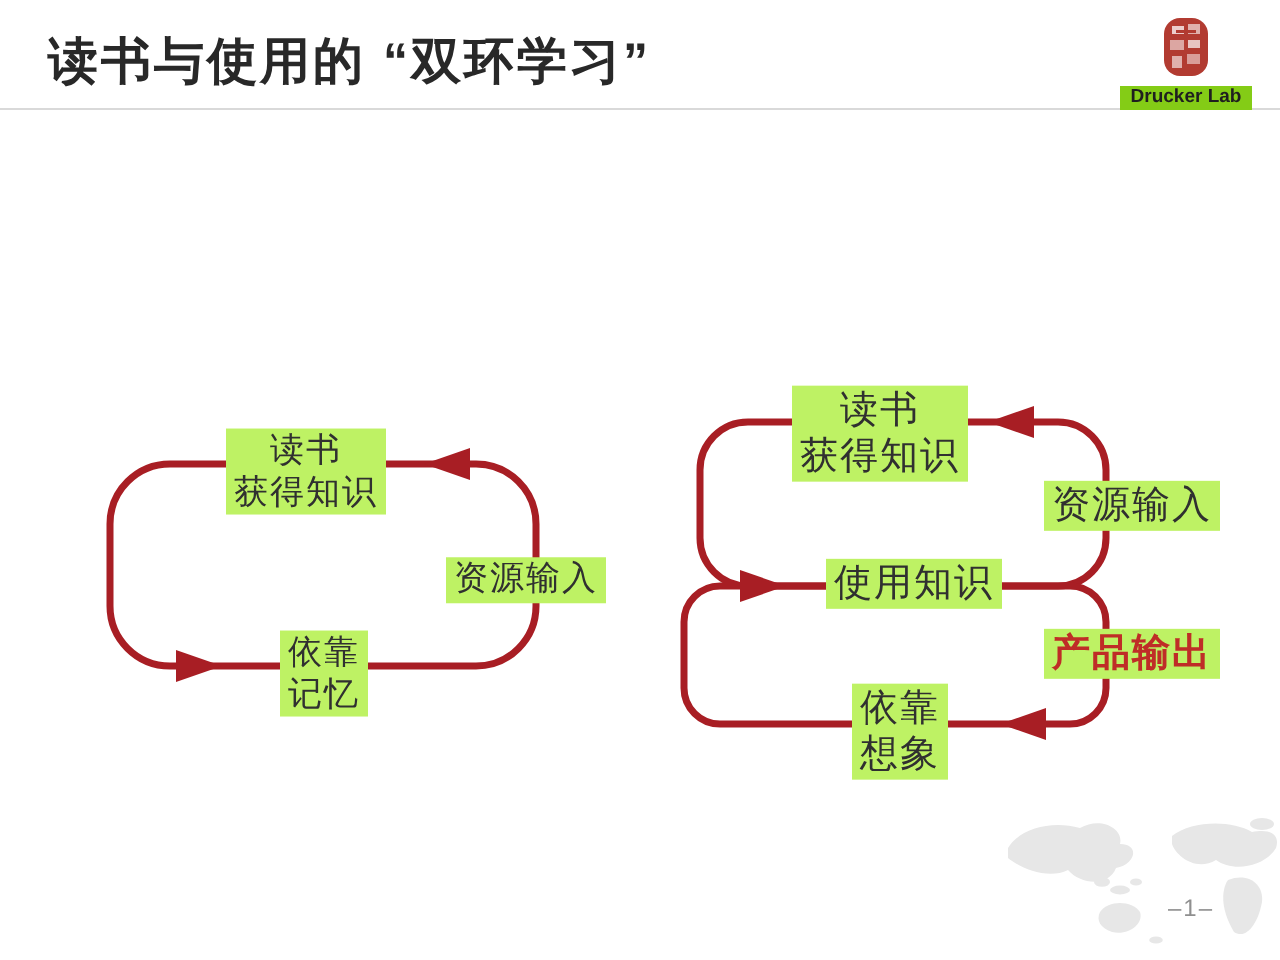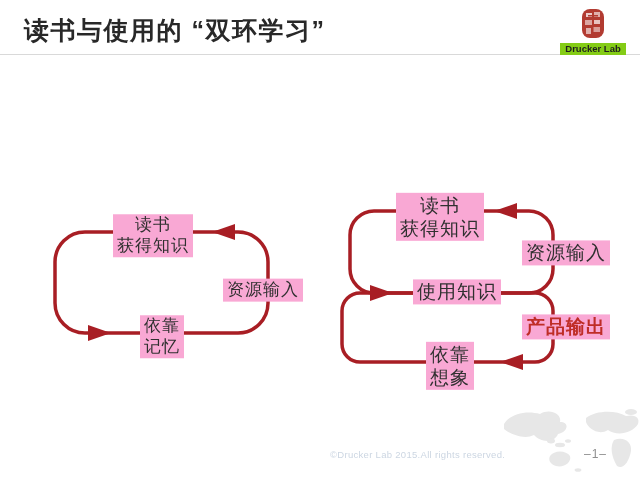--- a/index.html
+++ b/index.html
@@ -22,21 +22,21 @@
     display:block;margin-top:4px;font-size:9.5px;font-weight:bold;color:#1f1f1f;
     background:#84cc16;line-height:12px;
   }
   
   .loops{position:absolute;left:0;top:0;z-index:1;}
   .loop{fill:none;stroke:var(--loop-red);stroke-width:3.5;}
   .arrow{fill:var(--loop-red);stroke:none;}
   
   .lbl{
     position:absolute;z-index:2;transform:translate(-50%,-50%);
-    background:#f9a8d4;color:var(--label-ink);text-align:center;white-space:nowrap;
+    background:#bef264;color:var(--label-ink);text-align:center;white-space:nowrap;
     letter-spacing:1px;padding:1px 4px;line-height:1.22;
   }
   .lbl.small{font-size:17px;}
   .lbl.big{font-size:19px;}
   .lbl.red{color:var(--output-red);font-weight:600;}
   
   .map{position:absolute;right:0;bottom:0;z-index:0;}
   .copyright{
     position:absolute;left:330px;top:449px;z-index:2;font-size:9.5px;
     color:var(--footer-gray);letter-spacing:.3px;white-space:nowrap;
@@ -113,15 +113,14 @@
     <div>获得知识</div>
   </div>
   <div class="lbl big" style="left:566px;top:253px">资源输入</div>
   <div class="lbl big red" style="left:566px;top:327px">产品输出</div>
   <div class="lbl big" style="left:457px;top:292px">使用知识</div>
   <div class="lbl big" style="left:450px;top:366px">
     <div>依靠</div>
     <div>想象</div>
   </div>
 
-  <div class="copyright">©Drucker Lab 2015.All rights reserved.</div>
   <div class="page-number">–1–</div>
 </div>
 
 </body></html>

